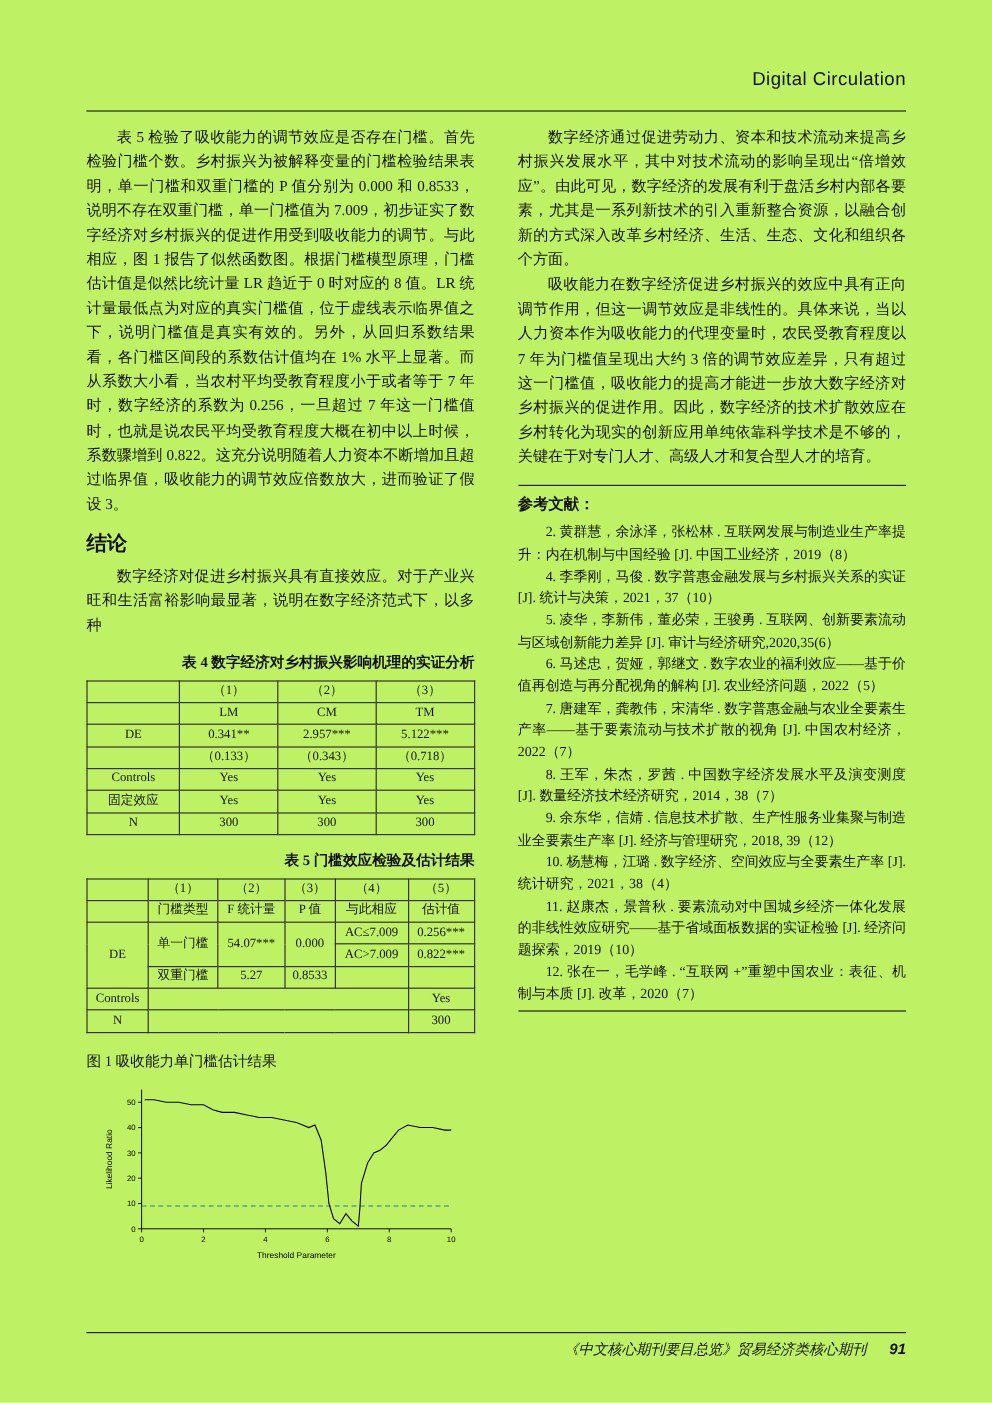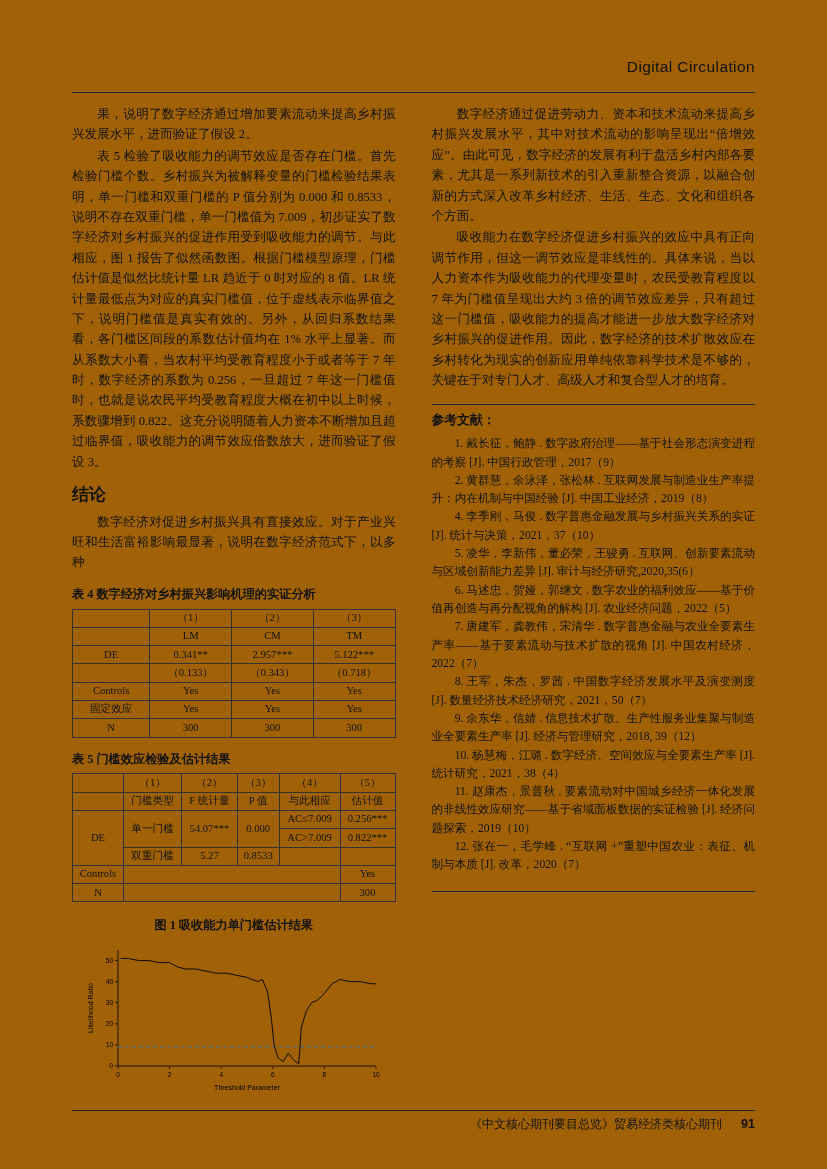--- a/index.html
+++ b/index.html
@@ -4,21 +4,21 @@
 <style>
   html, body {
     margin: 0;
     padding: 0;
     background: #ffffff;
   }
   .page {
     position: relative;
     width: 827px;
     height: 1169px;
-    background: #a16207;
+    background: #bef264;
     font-family: "Liberation Serif", serif;
     color: #111;
     box-sizing: border-box;
     overflow: hidden;
   }
   .header {
     position: absolute;
     top: 58px;
     left: 72px;
     right: 72px;
@@ -51,21 +51,21 @@
   }
   p.noindent { text-indent: 0; }
   h2.sec {
     font-size: 17px;
     font-weight: bold;
     margin: 9px 0 3px 0;
     text-indent: 0;
   }
   
   .tbl-cap {
-    text-align: left;
+    text-align: right;
     font-size: 12.2px;
     font-weight: bold;
     margin: 12px 0 4px 0;
     text-indent: 0;
   }
   table.data {
     border-collapse: collapse;
     font-size: 10.6px;
     width: 100%;
     font-family: "Liberation Serif", serif;
@@ -75,38 +75,37 @@
     text-align: center;
     padding: 1.5px 2px;
     line-height: 1.35;
     font-weight: normal;
   }
   .t4 { width: 290px; margin: 0 auto; }
   .t5 { width: 300px; margin: 0 auto; font-size: 9.6px; }
   .t5 th, .t5 td { padding: 1px 1px; }
   
   .fig-cap {
-    text-align: center;
     font-size: 12.2px;
-    font-weight: bold;
+    font-weight: normal;
     margin: 14px 0 6px 0;
   }
   .chart-wrap {
     position: relative;
     width: 300px;
     height: 150px;
     margin: 0 auto;
   }
   .chart-svg { display: block; }
   
   .ref-box {
     border-top: 1.4px solid #222;
     border-bottom: 1.4px solid #222;
     margin: 14px 0 4px 0;
-    padding: 5px 0 16px 0;
+    padding: 5px 0 4px 0;
   }
   .ref-title {
     font-weight: bold;
     font-size: 12.8px;
     text-indent: 0;
     margin: 0;
   }
   .ref-list {
     margin: 4px 0 0 0;
     padding: 0;
@@ -140,20 +139,21 @@
   }
   .footer {
     position: absolute;
     bottom: 36px;
     left: 72px;
     right: 72px;
     border-top: 1.4px solid #222;
     padding-top: 5px;
     text-align: right;
     font-size: 12px;
+    font-style: italic;
   }
   .footer .pg {
     display: inline-block;
     margin-left: 16px;
     font-family: "Liberation Sans", sans-serif;
     font-weight: bold;
     font-size: 12.5px;
   }
   .axis-label {
     font-family: "Liberation Sans", sans-serif;
@@ -171,21 +171,20 @@
 
 <div class="page">
 
   <div class="header">
     <span>Digital Circulation</span>
   </div>
 
   <div class="columns">
 
     <div class="col">
-      <p>果，说明了数字经济通过增加要素流动来提高乡村振兴发展水平，进而验证了假设 2。</p>
       <p>表 5 检验了吸收能力的调节效应是否存在门槛。首先检验门槛个数。乡村振兴为被解释变量的门槛检验结果表明，单一门槛和双重门槛的 P 值分别为 0.000 和 0.8533，说明不存在双重门槛，单一门槛值为 7.009，初步证实了数字经济对乡村振兴的促进作用受到吸收能力的调节。与此相应，图 1 报告了似然函数图。根据门槛模型原理，门槛估计值是似然比统计量 LR 趋近于 0 时对应的 8 值。LR 统计量最低点为对应的真实门槛值，位于虚线表示临界值之下，说明门槛值是真实有效的。另外，从回归系数结果看，各门槛区间段的系数估计值均在 1% 水平上显著。而从系数大小看，当农村平均受教育程度小于或者等于 7 年时，数字经济的系数为 0.256，一旦超过 7 年这一门槛值时，也就是说农民平均受教育程度大概在初中以上时候，系数骤增到 0.822。这充分说明随着人力资本不断增加且超过临界值，吸收能力的调节效应倍数放大，进而验证了假设 3。</p>
 
       <h2 class="sec">结论</h2>
       <p>数字经济对促进乡村振兴具有直接效应。对于产业兴旺和生活富裕影响最显著，说明在数字经济范式下，以多种</p>
 
       <div class="tbl-cap">表 4  数字经济对乡村振兴影响机理的实证分析</div>
       <table class="data t4">
         <tbody>
           <tr>
             <td></td>
@@ -320,27 +319,26 @@
       </div>
     </div>
 
     <div class="col">
       <p>数字经济通过促进劳动力、资本和技术流动来提高乡村振兴发展水平，其中对技术流动的影响呈现出“倍增效应”。由此可见，数字经济的发展有利于盘活乡村内部各要素，尤其是一系列新技术的引入重新整合资源，以融合创新的方式深入改革乡村经济、生活、生态、文化和组织各个方面。</p>
       <p>吸收能力在数字经济促进乡村振兴的效应中具有正向调节作用，但这一调节效应是非线性的。具体来说，当以人力资本作为吸收能力的代理变量时，农民受教育程度以 7 年为门槛值呈现出大约 3 倍的调节效应差异，只有超过这一门槛值，吸收能力的提高才能进一步放大数字经济对乡村振兴的促进作用。因此，数字经济的技术扩散效应在乡村转化为现实的创新应用单纯依靠科学技术是不够的，关键在于对专门人才、高级人才和复合型人才的培育。</p>
 
       <div class="ref-box">
         <p class="ref-title">参考文献：</p>
         <ul class="ref-list">
-          <li>1. 戴长征，鲍静 . 数字政府治理——基于社会形态演变进程的考察 [J]. 中国行政管理，2017（9）</li>
           <li>2. 黄群慧，余泳泽，张松林 . 互联网发展与制造业生产率提升：内在机制与中国经验 [J]. 中国工业经济，2019（8）</li>
           <li>4. 李季刚，马俊 . 数字普惠金融发展与乡村振兴关系的实证 [J]. 统计与决策，2021，37（10）</li>
           <li>5. 凌华，李新伟，董必荣，王骏勇 . 互联网、创新要素流动与区域创新能力差异 [J]. 审计与经济研究,2020,35(6）</li>
           <li>6. 马述忠，贺娅，郭继文 . 数字农业的福利效应——基于价值再创造与再分配视角的解构 [J]. 农业经济问题，2022（5）</li>
           <li>7. 唐建军，龚教伟，宋清华 . 数字普惠金融与农业全要素生产率——基于要素流动与技术扩散的视角 [J]. 中国农村经济，2022（7）</li>
-          <li>8. 王军，朱杰，罗茜 . 中国数字经济发展水平及演变测度 [J]. 数量经济技术经济研究，2021，50（7）</li>
+          <li>8. 王军，朱杰，罗茜 . 中国数字经济发展水平及演变测度 [J]. 数量经济技术经济研究，2014，38（7）</li>
           <li>9. 余东华，信婧 . 信息技术扩散、生产性服务业集聚与制造业全要素生产率 [J]. 经济与管理研究，2018, 39（12）</li>
           <li>10. 杨慧梅，江璐 . 数字经济、空间效应与全要素生产率 [J]. 统计研究，2021，38（4）</li>
           <li>11. 赵康杰，景普秋 . 要素流动对中国城乡经济一体化发展的非线性效应研究——基于省域面板数据的实证检验 [J]. 经济问题探索，2019（10）</li>
           <li>12. 张在一，毛学峰 . “互联网 +”重塑中国农业：表征、机制与本质 [J]. 改革，2020（7）</li>
         </ul>
       </div>
 
     </div>
   </div>
 

